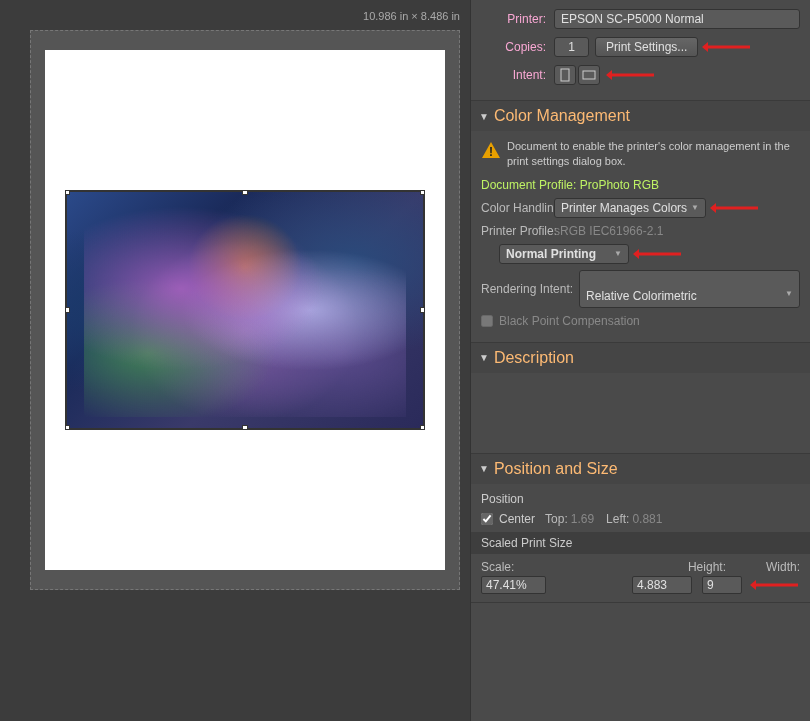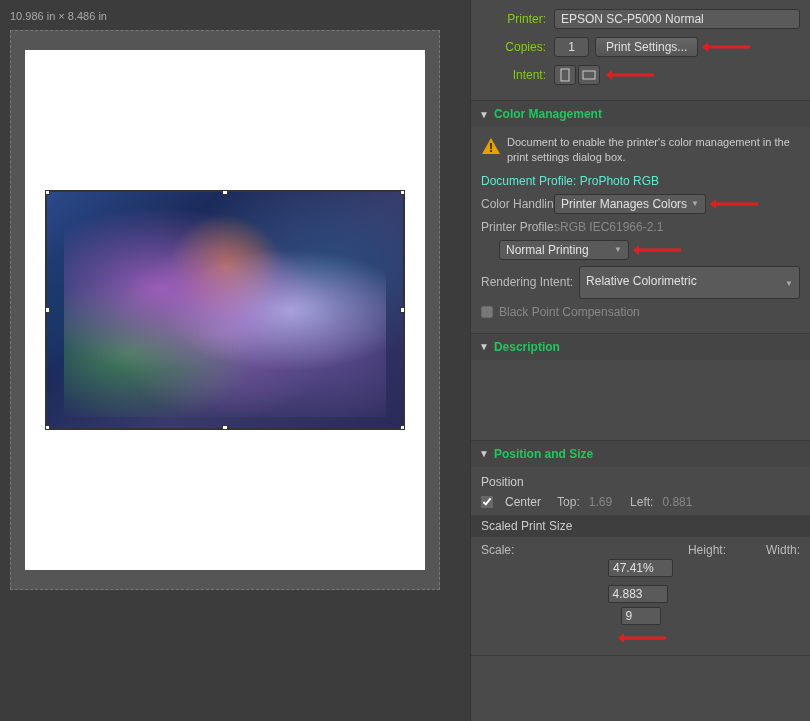--- a/index.html
+++ b/index.html
@@ -13,21 +13,21 @@
       overflow: hidden;
     }
 
     
     .left-panel {
       width: 470px;
       height: 100%;
       background: #3c3c3c;
       display: flex;
       flex-direction: column;
-      align-items: flex-start;
+      align-items: flex-end;
       padding: 10px;
       flex-shrink: 0;
     }
 
     .dimension-label {
       color: #aaa;
       font-size: 11px;
       margin-bottom: 8px;
     }
 
@@ -136,23 +136,23 @@
       background: #454545;
     }
 
     .section-header .triangle {
       color: #ccc;
       margin-right: 5px;
       font-size: 10px;
     }
 
     .section-title {
-      color: #22c55e;
-      font-weight: bold;
-      font-size: 12px;
+      color: #fdba74;
+      font-weight: normal;
+      font-size: 16px;
     }
 
     .section-body {
       padding: 8px 10px;
       background: #4a4a4a;
     }
 
     
     .printer-setup {
       padding: 8px 10px;
@@ -160,21 +160,21 @@
     }
 
     .row {
       display: flex;
       align-items: center;
       margin-bottom: 6px;
       min-height: 22px;
     }
 
     .label {
-      color: #84cc16;
+      color: #f9a8d4;
       width: 65px;
       text-align: right;
       margin-right: 8px;
       flex-shrink: 0;
       font-size: 12px;
     }
 
     .value-box {
       background: #5a5a5a;
       color: #e0e0e0;
@@ -253,21 +253,21 @@
       margin-top: 1px;
     }
 
     .warning-text {
       color: #ccc;
       font-size: 11px;
       line-height: 1.4;
     }
 
     .doc-profile {
-      color: #5eead4;
+      color: #bef264;
       font-size: 12px;
       margin-bottom: 6px;
     }
 
     .color-handling-row {
       display: flex;
       align-items: center;
       margin-bottom: 6px;
     }
 
@@ -332,45 +332,46 @@
       color: #e0e0e0;
       border: 1px solid #333;
       padding: 2px 6px;
       font-size: 12px;
       border-radius: 3px;
       height: 20px;
       display: flex;
       align-items: center;
       cursor: pointer;
       min-width: 130px;
+      font-weight: bold;
     }
 
     .rendering-intent-row {
       display: flex;
       align-items: center;
       margin-bottom: 6px;
     }
 
     .rendering-label {
       color: #bbb;
       font-size: 12px;
       margin-right: 6px;
       white-space: nowrap;
     }
 
     .rendering-dropdown {
       background: #5a5a5a;
       color: #e0e0e0;
       border: 1px solid #333;
-      padding: 10px 6px;
+      padding: 18px 6px;
       font-size: 12px;
       border-radius: 3px;
       height: 33px;
       display: flex;
-      align-items: flex-end;
+      align-items: flex-start;
       cursor: pointer;
       flex: 1;
     }
 
     .disabled-checkbox-row {
       display: flex;
       align-items: center;
       margin-bottom: 6px;
     }
 
@@ -396,21 +397,20 @@
     .subsection-label {
       color: #ccc;
       font-size: 12px;
       margin-bottom: 6px;
       font-weight: 500;
     }
 
     .position-row {
       display: flex;
       align-items: center;
-      gap: 6px;
       margin-bottom: 6px;
     }
 
     .field-label {
       color: #bbb;
       font-size: 12px;
     }
 
     .field-value {
       color: #888;
@@ -431,21 +431,20 @@
 
     .col-header {
       color: #bbb;
       font-size: 12px;
     }
 
     .scale-values {
       display: flex;
       align-items: center;
       gap: 4px;
-      flex-direction: column;
     }
 
     .scale-value-box {
       background: #5a5a5a;
       color: #e0e0e0;
       border: 1px solid #333;
       padding: 2px 4px;
       font-size: 12px;
       border-radius: 2px;
       height: 18px;

